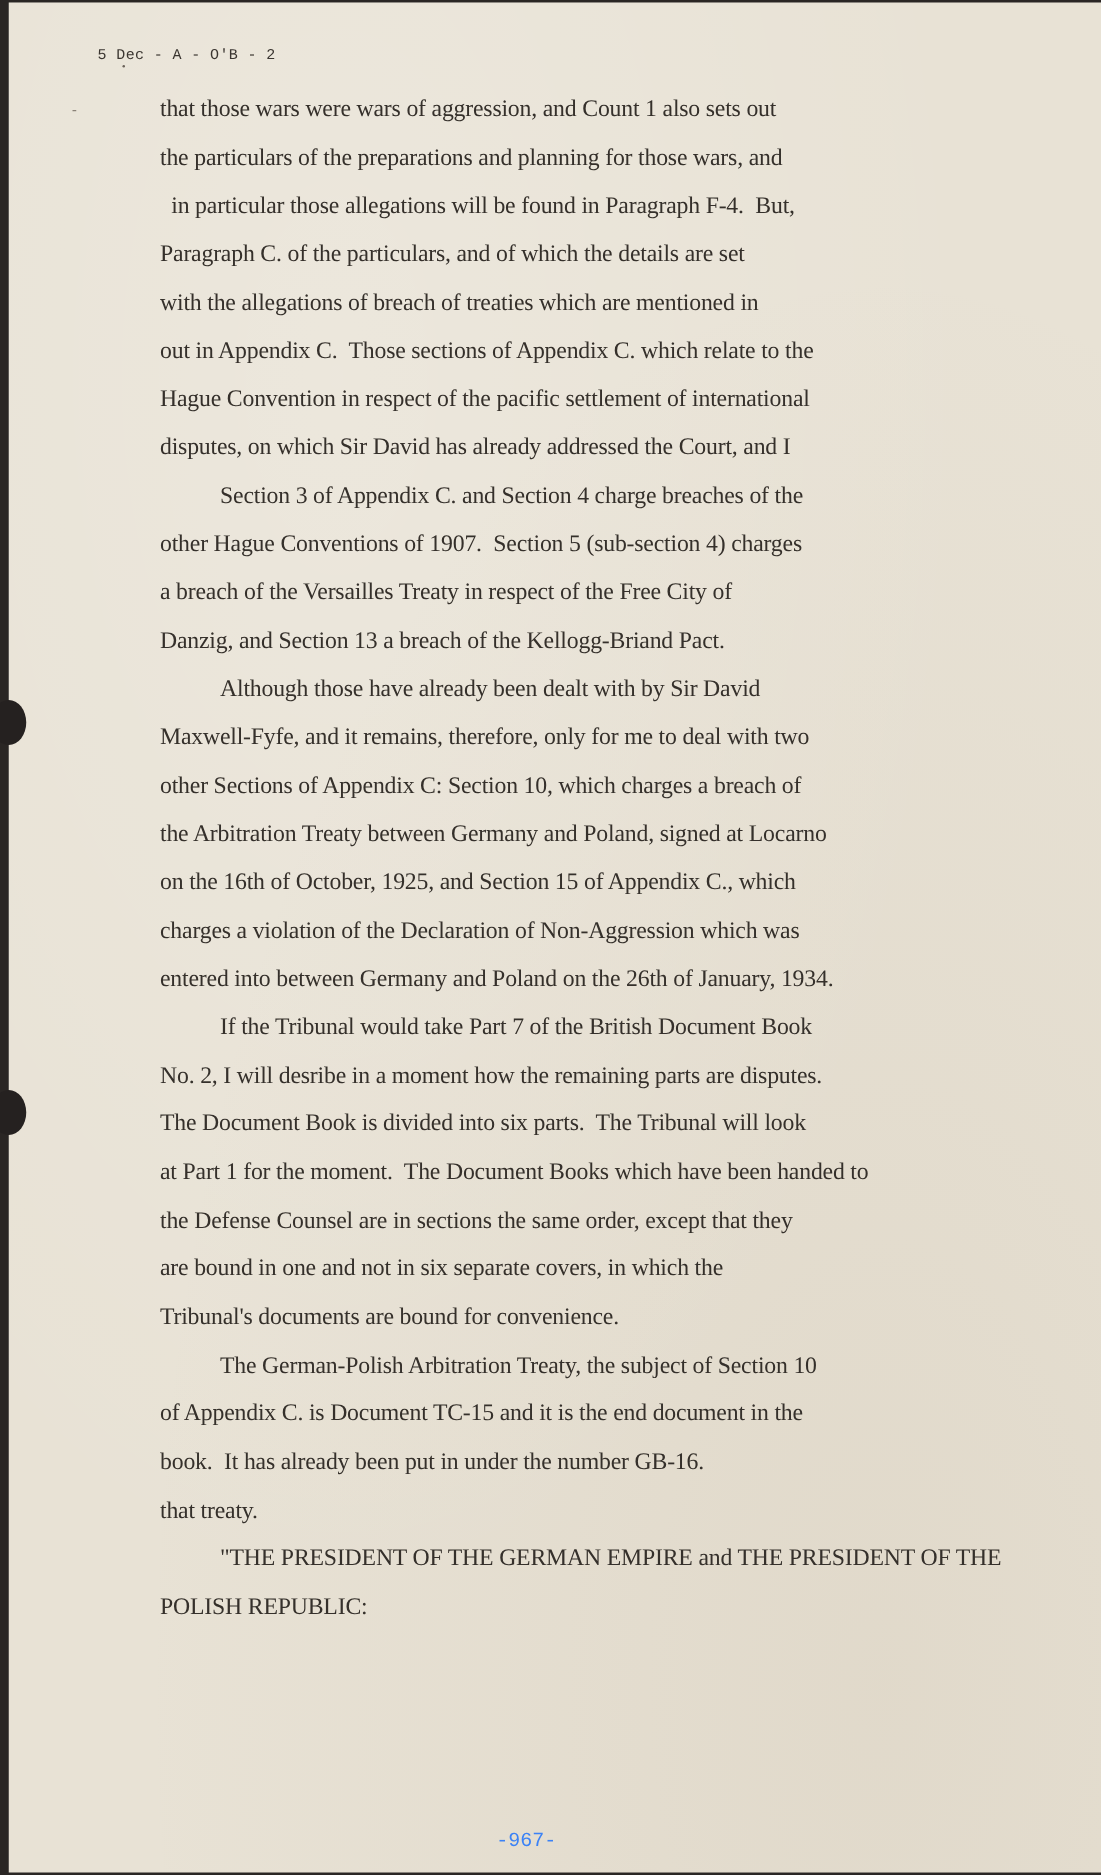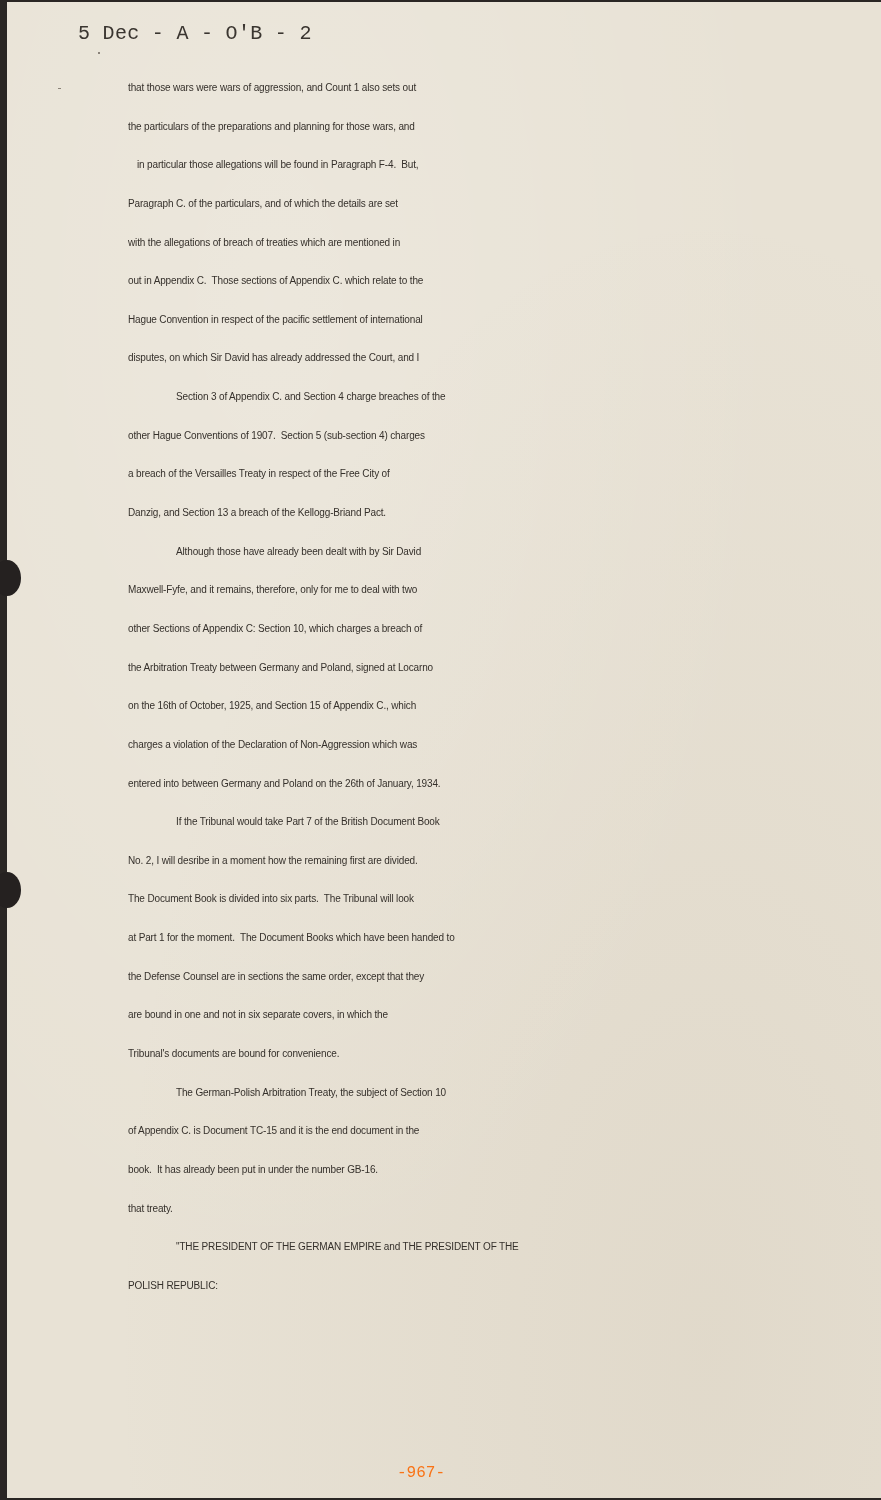--- a/index.html
+++ b/index.html
@@ -29,23 +29,23 @@
       width: 28px;
       height: 36px;
       border-radius: 50%;
       background: #252120;
     }
     .hole.h1 { top: 558px; }
     .hole.h2 { top: 870px; }
     .header {
       position: absolute;
       left: 78px;
-      top: 22px;
+      top: 37px;
       font-family: "Liberation Mono", "DejaVu Sans Mono", monospace;
-      font-size: 20px;
+      font-size: 12px;
       color: #3a3530;
       letter-spacing: 0.3px;
     }
     .speck {
       position: absolute;
       left: 98px;
       top: 52px;
       width: 2px;
       height: 2px;
       background: #6a625a;
@@ -57,43 +57,43 @@
       top: 88px;
       width: 3px;
       height: 1px;
       background: #8a8278;
     }
     .body-text {
       position: absolute;
       left: 128px;
       top: 77px;
       width: 700px;
-      font-family: Liberation Sans, sans-serif;
-      font-size: 10px;
+      font-family: Liberation Serif, serif;
+      font-size: 19px;
       color: #35302b;
       letter-spacing: -0.15px;
     }
     .line {
       height: 38.65px;
       line-height: 22px;
       white-space: pre;
     }
     .line.indent {
       padding-left: 48px;
     }
     .line.slight {
       padding-left: 9px;
     }
     .footer {
       position: absolute;
       left: 397px;
       top: 1464px;
       font-family: "Liberation Mono", "DejaVu Sans Mono", monospace;
       font-size: 16px;
-      color: #f97316;
+      color: #3b82f6;
     }
   </style>
 </head>
 <body>
 
 <div class="paper">
   <div class="hole h1"></div>
   <div class="hole h2"></div>
 </div>
 
@@ -115,21 +115,21 @@
     <div class="line">a breach of the Versailles Treaty in respect of the Free City of</div>
     <div class="line">Danzig, and Section 13 a breach of the Kellogg-Briand Pact.</div>
     <div class="line indent">Although those have already been dealt with by Sir David</div>
     <div class="line">Maxwell-Fyfe, and it remains, therefore, only for me to deal with two</div>
     <div class="line">other Sections of Appendix C: Section 10, which charges a breach of</div>
     <div class="line">the Arbitration Treaty between Germany and Poland, signed at Locarno</div>
     <div class="line">on the 16th of October, 1925, and Section 15 of Appendix C., which</div>
     <div class="line">charges a violation of the Declaration of Non-Aggression which was</div>
     <div class="line">entered into between Germany and Poland on the 26th of January, 1934.</div>
     <div class="line indent">If the Tribunal would take Part 7 of the British Document Book</div>
-    <div class="line">No. 2, I will desribe in a moment how the remaining first are divided.</div>
+    <div class="line">No. 2, I will desribe in a moment how the remaining parts are disputes.</div>
     <div class="line">The Document Book is divided into six parts.  The Tribunal will look</div>
     <div class="line">at Part 1 for the moment.  The Document Books which have been handed to</div>
     <div class="line">the Defense Counsel are in sections the same order, except that they</div>
     <div class="line">are bound in one and not in six separate covers, in which the</div>
     <div class="line">Tribunal's documents are bound for convenience.</div>
     <div class="line indent">The German-Polish Arbitration Treaty, the subject of Section 10</div>
     <div class="line">of Appendix C. is Document TC-15 and it is the end document in the</div>
     <div class="line">book.  It has already been put in under the number GB-16.</div>
     <div class="line">that treaty.</div>
     <div class="line indent">"THE PRESIDENT OF THE GERMAN EMPIRE and THE PRESIDENT OF THE</div>

